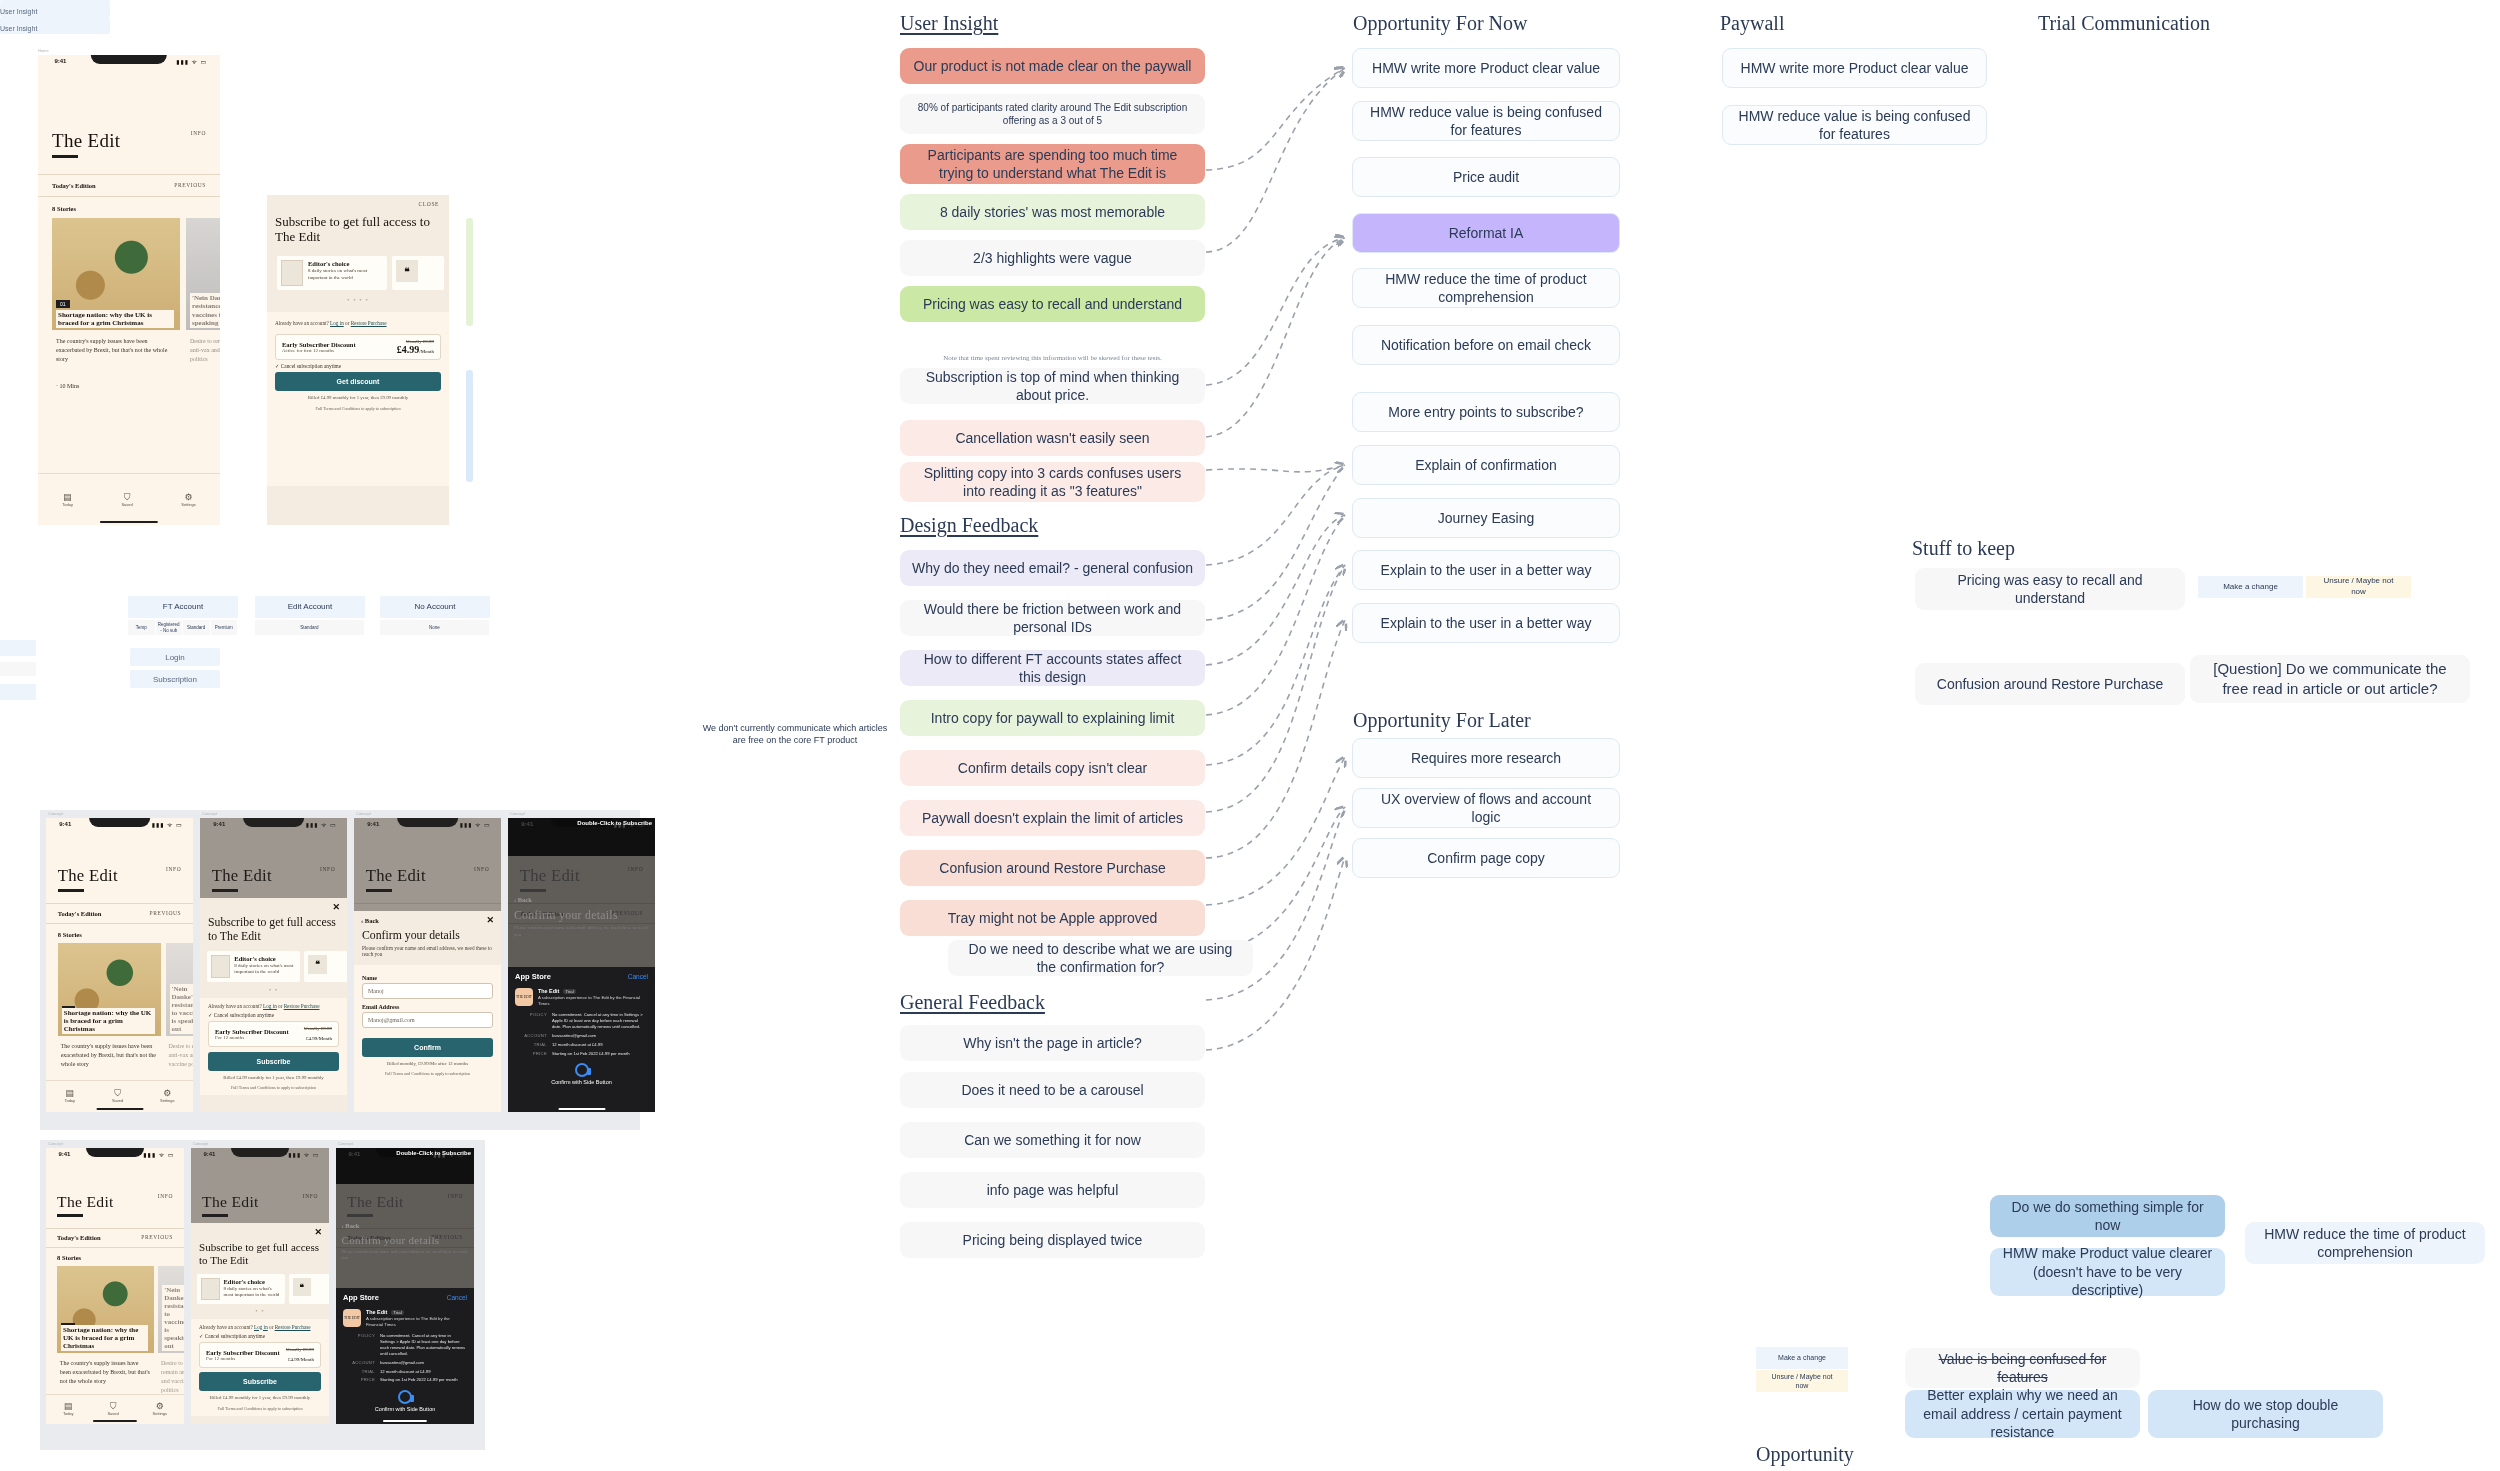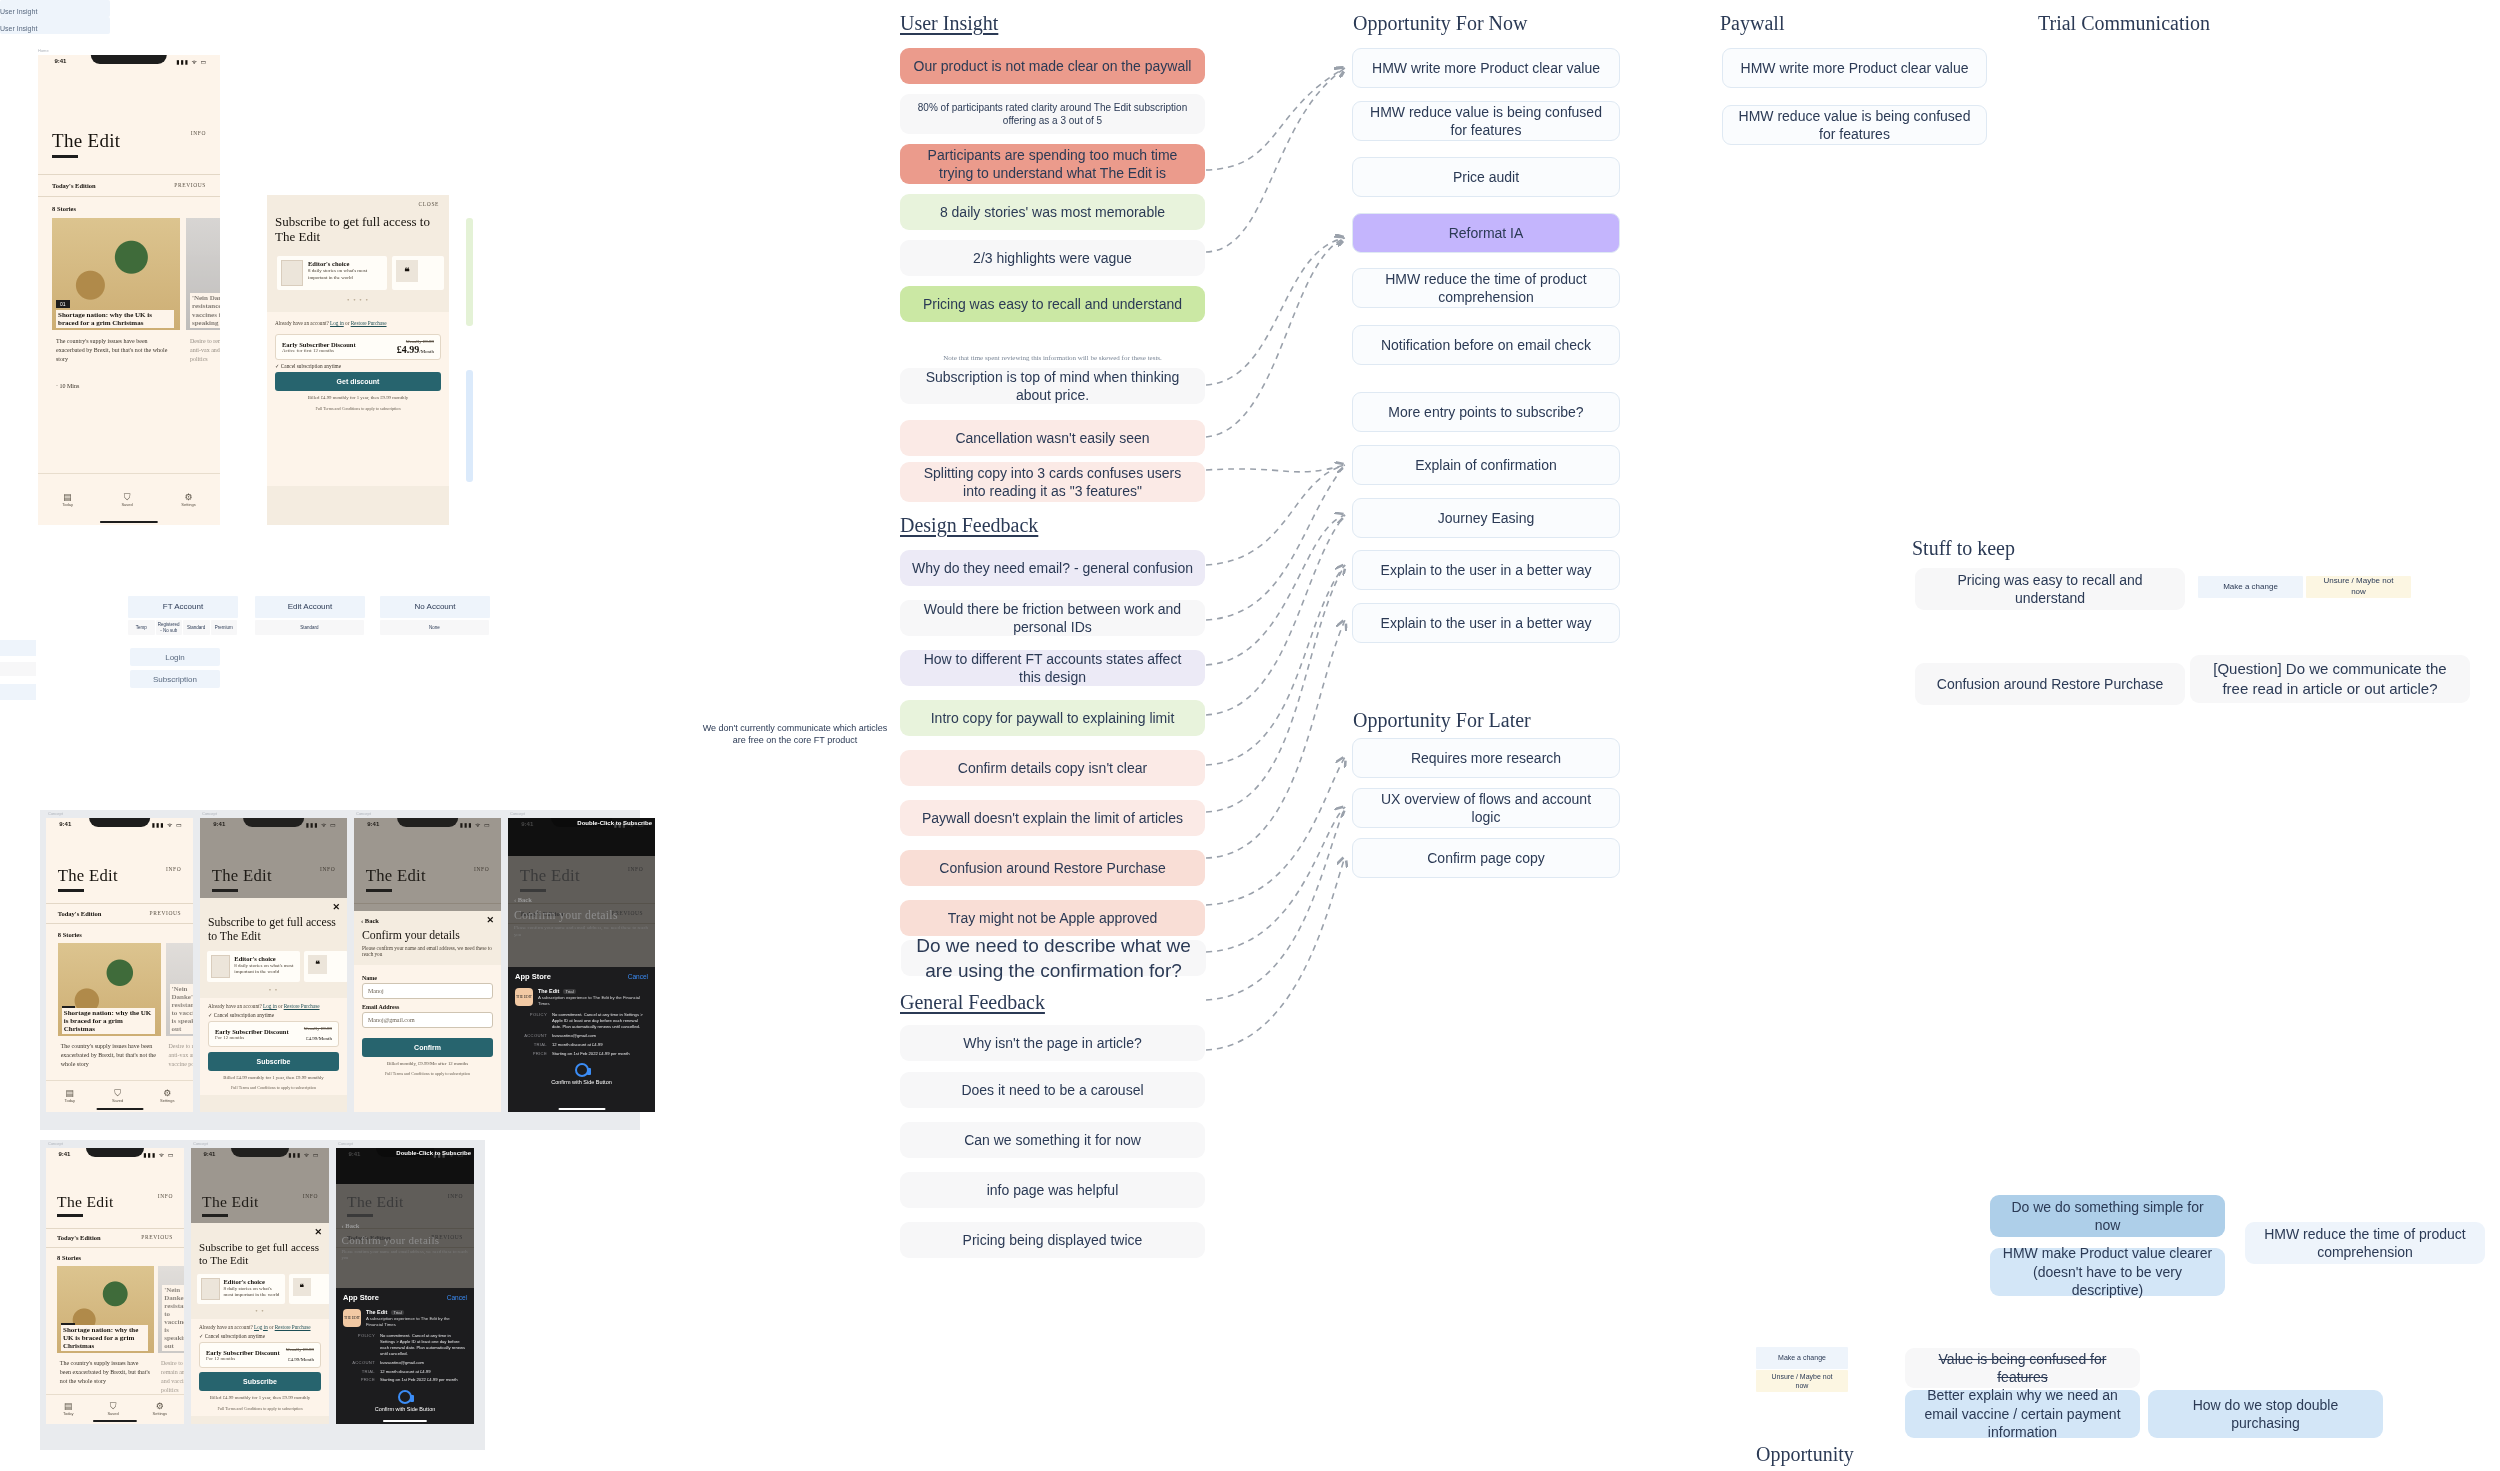--- a/index.html
+++ b/index.html
@@ -734,21 +734,21 @@
   <div class="caption" style="left:900px; top:335px; width:305px;margin-top:19px;">Note that time spent reviewing this information will be skewed for these tests.</div>
   <div id="col-design-feedback">
       <div class="note n-lav" style="left: 900px; top: 550px; width: 305px; height: 36px; font-size: 14px;">Why do they need email? - general confusion</div>
       <div class="note n-gray" style="left: 900px; top: 600px; width: 305px; height: 36px; font-size: 14px;">Would there be friction between work and personal IDs</div>
       <div class="note n-lav" style="left: 900px; top: 650px; width: 305px; height: 36px; font-size: 14px;">How to different FT accounts states affect this design</div>
       <div class="note n-palegrn" style="left: 900px; top: 700px; width: 305px; height: 36px; font-size: 14px;">Intro copy for paywall to explaining limit</div>
       <div class="note n-pink" style="left: 900px; top: 750px; width: 305px; height: 36px; font-size: 14px;">Confirm details copy isn't clear</div>
       <div class="note n-pink" style="left: 900px; top: 800px; width: 305px; height: 36px; font-size: 14px;">Paywall doesn't explain the limit of articles</div>
       <div class="note n-pink2" style="left: 900px; top: 850px; width: 305px; height: 36px; font-size: 14px;">Confusion around Restore Purchase</div>
       <div class="note n-pink2" style="left: 900px; top: 900px; width: 305px; height: 36px; font-size: 14px;">Tray might not be Apple approved</div>
-      <div class="note n-gray" style="left: 901px; top: 940px; width: 305px; height: 36px; font-size: 19px;">Do we need to describe what we are using the confirmation for?</div>
+      <div class="note n-gray" style="left: 948px; top: 940px; width: 305px; height: 36px; font-size: 14px;">Do we need to describe what we are using the confirmation for?</div>
     </div>
   <div id="col-general-feedback">
       <div class="note n-gray" style="left: 900px; top: 1025px; width: 305px; height: 36px; font-size: 14px;">Why isn't the page in article?</div>
       <div class="note n-gray" style="left: 900px; top: 1072px; width: 305px; height: 36px; font-size: 14px;">Does it need to be a carousel</div>
       <div class="note n-gray" style="left: 900px; top: 1122px; width: 305px; height: 36px; font-size: 14px;">Can we something it for now</div>
       <div class="note n-gray" style="left: 900px; top: 1172px; width: 305px; height: 36px; font-size: 14px;">info page was helpful</div>
       <div class="note n-gray" style="left: 900px; top: 1222px; width: 305px; height: 36px; font-size: 14px;">Pricing being displayed twice</div>
     </div>
   <div id="col-opp-now">
       <div class="note n-outline" style="left: 1352px; top: 48px; width: 268px; height: 40px; font-size: 14px; background: rgb(250, 252, 254); border: 1px solid rgb(223, 233, 243);">HMW write more Product clear value</div>
@@ -784,19 +784,19 @@
       <div class="note n-iceblue" style="left: 1756px; top: 1347px; width: 92px; height: 22px; border-radius: 1px; font-size: 7px;">Make a change</div>
       <div class="note n-cream" style="left: 1756px; top: 1370px; width: 92px; height: 22px; border-radius: 1px; font-size: 7px;">Unsure / Maybe not now</div>
     </div>
   <div id="col-trial">
       <div class="note n-blue-d" style="left: 1990px; top: 1195px; width: 235px; height: 42px; font-size: 14px;">Do we do something simple for now</div>
       <div class="note n-blue" style="left: 1990px; top: 1248px; width: 235px; height: 48px; font-size: 14px;">HMW make Product value clearer (doesn't have to be very descriptive)</div>
       <div class="note n-iceblue" style="left: 2245px; top: 1222px; width: 240px; height: 42px; font-size: 14px;">HMW reduce the time of product comprehension</div>
     </div>
   <div id="col-opp-notes">
       <div class="note n-gray strike" style="left: 1905px; top: 1348px; width: 235px; height: 40px; font-size: 14px;">Value is being confused for features</div>
-      <div class="note n-blue" style="left: 1905px; top: 1390px; width: 235px; height: 48px; font-size: 14px;">Better explain why we need an email vaccine / certain payment information</div>
+      <div class="note n-blue" style="left: 1905px; top: 1390px; width: 235px; height: 48px; font-size: 14px;">Better explain why we need an email address / certain payment resistance</div>
       <div class="note n-blue" style="left: 2148px; top: 1390px; width: 235px; height: 48px; font-size: 14px;">How do we stop double purchasing</div>
     </div>
 
   <div class="note n-gray" style="left:2190px; top:655px; width:280px; height:48px;">[Question] Do we communicate the free read in article or out article?</div>
 
 </div>
 
 </body></html>

